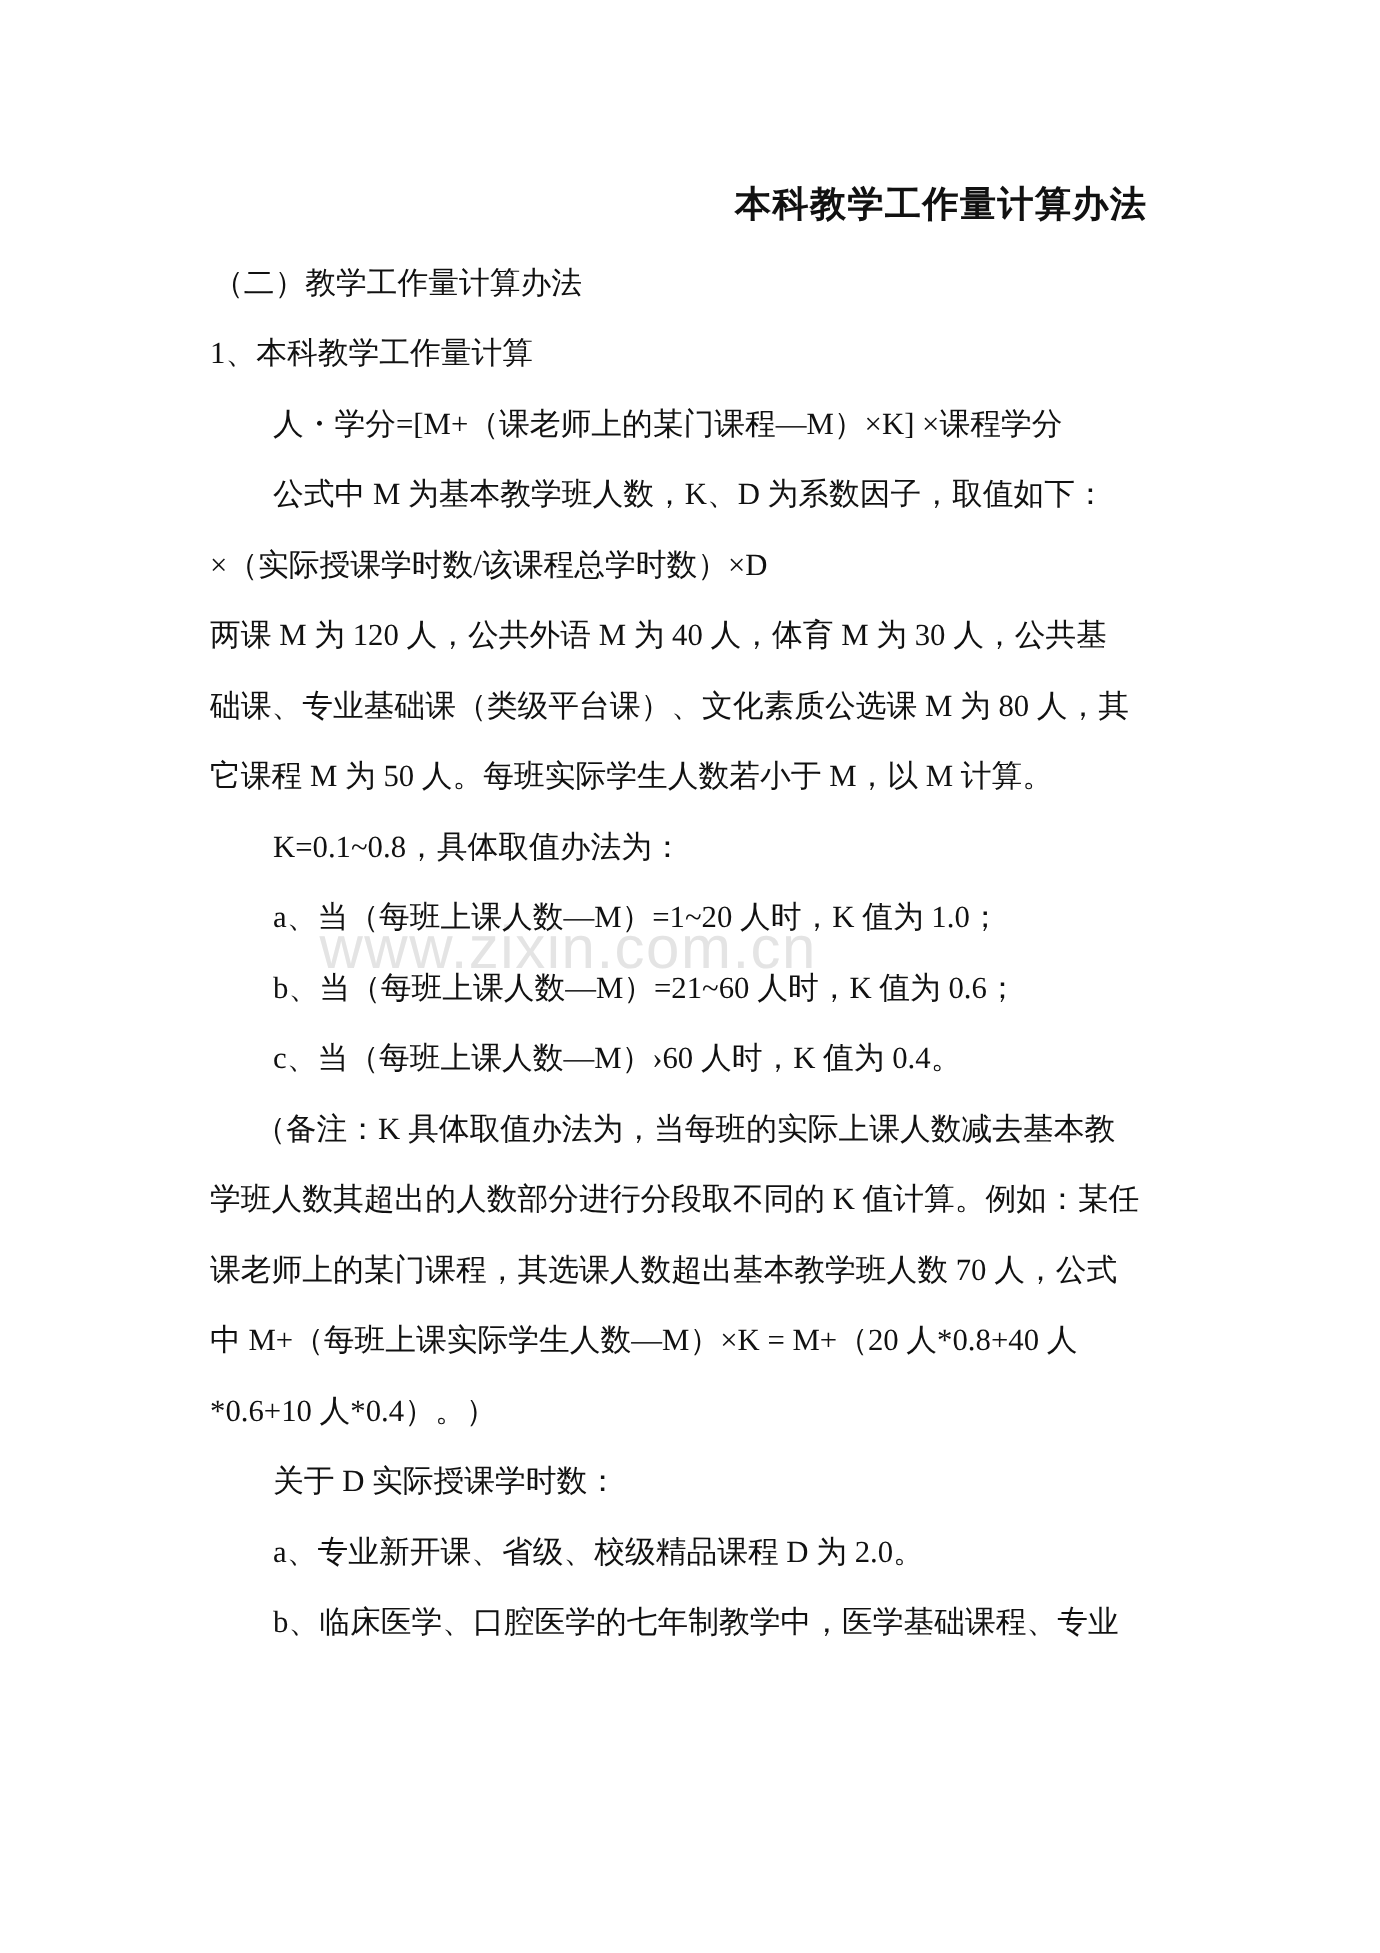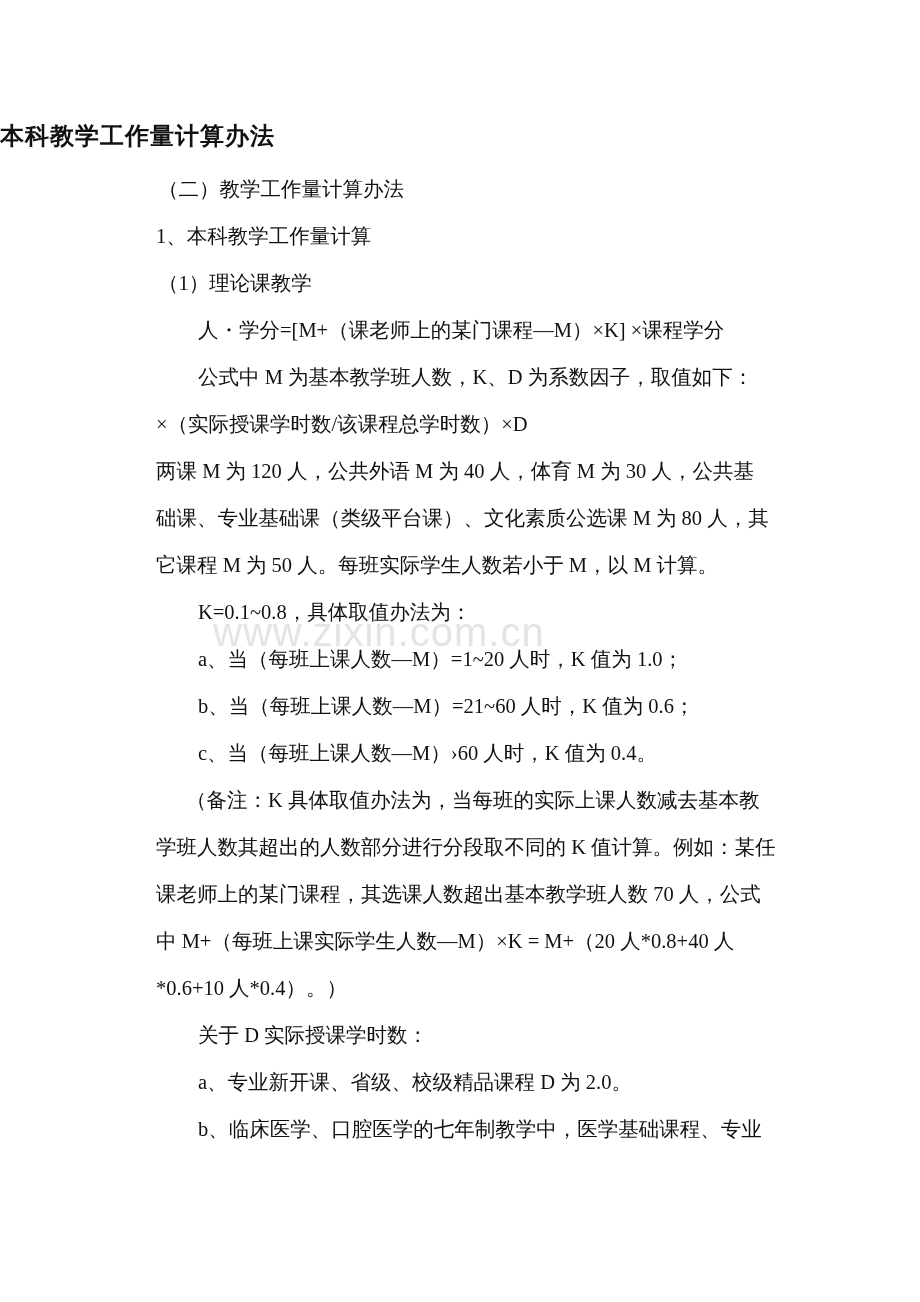--- a/index.html
+++ b/index.html
@@ -20,42 +20,41 @@
       left: 0;
       top: 0;
       width: 920px;
       height: 1302px;
     }
     .title {
       position: absolute;
       top: 118px;
       left: 0;
       width: 765px;
-      text-align: left;
+      text-align: right;
       font-family: "DejaVu Sans", "Liberation Sans", sans-serif;
       font-weight: bold;
       font-size: 24px;
       line-height: 36px;
       letter-spacing: 1px;
       color: #111;
     }
     .body-text {
       position: absolute;
       left: 140px;
       top: 166px;
       width: 645px;
       font-size: 20.5px;
       line-height: 47px;
     }
     .line {
       display: block;
       white-space: nowrap;
       height: 47px;
       overflow: visible;
-      margin-left: 16px;
     }
     .indent { padding-left: 42px; }
     .slight { padding-left: 2px; }
     .watermark {
       position: absolute;
       left: 213px;
       top: 596px;
       font-family: "Liberation Sans", "DejaVu Sans", sans-serif;
       font-size: 40px;
       line-height: 72px;
@@ -71,21 +70,20 @@
 
 <div class="page">
 
   <div class="watermark">www.zixin.com.cn</div>
 
   <div class="title">本科教学工作量计算办法</div>
 
   <div class="body-text">
     <span class="line slight">（二）教学工作量计算办法</span>
     <span class="line">1、本科教学工作量计算</span>
-    <span class="line slight">（1）理论课教学</span>
     <span class="line indent">人・学分=[M+（课老师上的某门课程—M）×K] ×课程学分</span>
     <span class="line indent">公式中 M 为基本教学班人数，K、D 为系数因子，取值如下：</span>
     <span class="line">×（实际授课学时数/该课程总学时数）×D</span>
     <span class="line">两课 M 为 120 人，公共外语 M 为 40 人，体育 M 为 30 人，公共基</span>
     <span class="line">础课、专业基础课（类级平台课）、文化素质公选课 M 为 80 人，其</span>
     <span class="line">它课程 M 为 50 人。每班实际学生人数若小于 M，以 M 计算。</span>
     <span class="line indent">K=0.1~0.8，具体取值办法为：</span>
     <span class="line indent">a、当（每班上课人数—M）=1~20 人时，K  值为 1.0；</span>
     <span class="line indent">b、当（每班上课人数—M）=21~60 人时，K  值为 0.6；</span>
     <span class="line indent">c、当（每班上课人数—M）›60 人时，K  值为 0.4。</span>

